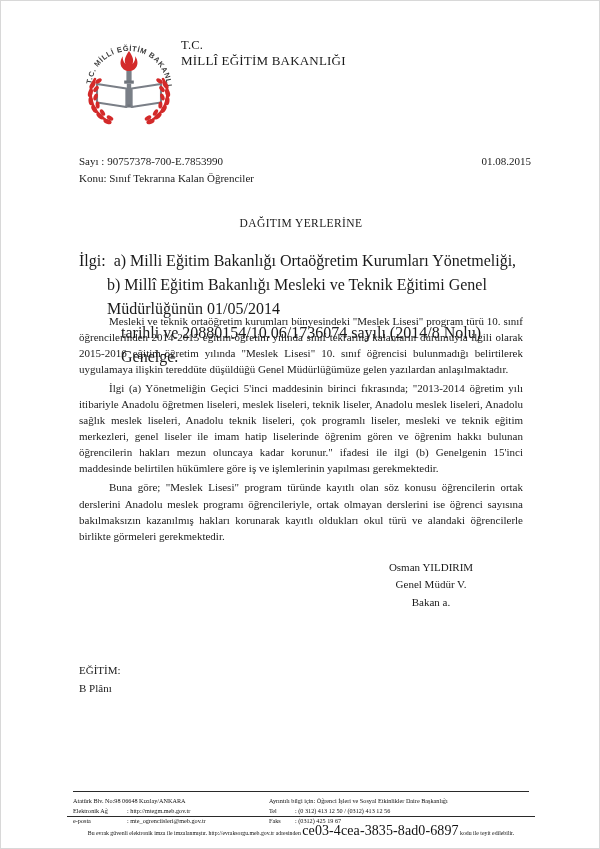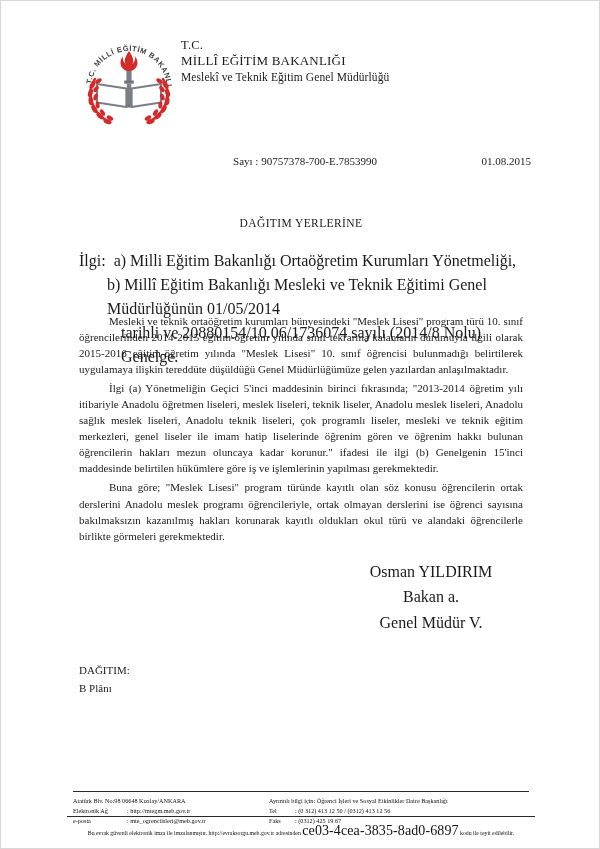--- a/index.html
+++ b/index.html
@@ -65,21 +65,20 @@
     position: absolute;
     left: 78px;
     top: 152px;
     width: 452px;
     font-size: 11px;
     line-height: 1.55;
   }
   .meta-row {
     position: relative;
     white-space: nowrap;
-    text-align: center;
   }
   .meta-label {
     display: inline-block;
   }
   .meta-date {
     position: absolute;
     right: 0;
     top: 0;
   }
 
@@ -136,21 +135,21 @@
     margin-top: 3px;
   }
 
   
   .signature {
     position: absolute;
     left: 330px;
     top: 558px;
     width: 200px;
     text-align: center;
-    font-size: 16px;
+    font-size: 11px;
     line-height: 1.58;
   }
 
   
   .distribution {
     position: absolute;
     left: 78px;
     top: 661px;
     font-size: 11px;
     line-height: 1.6;
@@ -293,55 +292,57 @@
           <ellipse cx="81.4" cy="72" rx="3.6" ry="2" transform="rotate(96 81.4 72)"></ellipse>
           <ellipse cx="76.5" cy="79.5" rx="3.6" ry="2" transform="rotate(124 76.5 79.5)"></ellipse>
           <ellipse cx="69" cy="85" rx="3.6" ry="2" transform="rotate(150 69 85)"></ellipse>
         </g>
       </svg>
     </div>
 
     <div class="header-text">
       <div class="l1">T.C.</div>
       <div class="l2">MİLLÎ EĞİTİM BAKANLIĞI</div>
-      <div class="l3">Meslekî ve Teknik Eğitim Genel Müdürlüğü</div>
     </div>
   </div>
 
   <div class="meta">
     <div class="meta-row">
       <span class="meta-label">Sayı</span><span>&nbsp;</span><span>:</span><span>&nbsp;</span><span>90757378-700-E.7853990</span>
       <span class="meta-date">01.08.2015</span>
     </div>
+    <div class="meta-row">
+      <span class="meta-label">Konu:</span><span>&nbsp;</span><span>Sınıf Tekrarına Kalan Öğrenciler</span>
+    </div>
   </div>
 
   <div class="addressee">DAĞITIM YERLERİNE</div>
 
   <div class="ilgi">
     <div class="ilgi-line ilgi-a">
       <span>İlgi:</span><span>&nbsp;&nbsp;</span><span>a) Milli Eğitim Bakanlığı Ortaöğretim Kurumları Yönetmeliği,</span>
     </div>
     <div class="ilgi-line ilgi-b">b) Millî Eğitim Bakanlığı Mesleki ve Teknik Eğitimi Genel Müdürlüğünün 01/05/2014</div>
     <div class="ilgi-line ilgi-b2">tarihli ve 20880154/10.06/1736074 sayılı (2014/8 Nolu) Genelge.</div>
   </div>
 
   <div class="body">
     <p>Mesleki ve teknik ortaöğretim kurumları bünyesindeki "Meslek Lisesi" program türü 10. sınıf öğrencilerinden 2014-2015 eğitim-öğretim yılında sınıf tekrarına kalanların durumuyla ilgili olarak 2015-2016 eğitim-öğretim yılında "Meslek Lisesi" 10. sınıf öğrencisi bulunmadığı belirtilerek uygulamaya ilişkin tereddüte düşüldüğü Genel Müdürlüğümüze gelen yazılardan anlaşılmaktadır.</p>
     <p>İlgi (a) Yönetmeliğin Geçici 5'inci maddesinin birinci fıkrasında; "2013-2014 öğretim yılı itibariyle Anadolu öğretmen liseleri, meslek liseleri, teknik liseler, Anadolu meslek liseleri, Anadolu sağlık meslek liseleri, Anadolu teknik liseleri, çok programlı liseler, mesleki ve teknik eğitim merkezleri, genel liseler ile imam hatip liselerinde öğrenim gören ve öğrenim hakkı bulunan öğrencilerin hakları mezun oluncaya kadar korunur." ifadesi ile ilgi (b) Genelgenin 15'inci maddesinde belirtilen hükümlere göre iş ve işlemlerinin yapılması gerekmektedir.</p>
     <p>Buna göre; "Meslek Lisesi" program türünde kayıtlı olan söz konusu öğrencilerin ortak derslerini Anadolu meslek programı öğrencileriyle, ortak olmayan derslerini ise öğrenci sayısına bakılmaksızın kazanılmış hakları korunarak kayıtlı oldukları okul türü ve alandaki öğrencilerle birlikte görmeleri gerekmektedir.</p>
   </div>
 
   <div class="signature">
     <div>Osman YILDIRIM</div>
+    <div>Genel Müdür V.</div>
     <div>Bakan a.</div>
-    <div>Genel Müdür V.</div>
   </div>
 
   <div class="distribution">
-    <div>DAĞITIM:</div>
+    <div>EĞİTİM:</div>
     <div>B Plânı</div>
   </div>
 
   <div class="footer-rule-top"></div>
 
   <div class="footer">
     <div class="footer-cols">
       <div class="footer-left">
         <div class="fplain">Atatürk Blv. No:98  06648 Kızılay/ANKARA</div>
         <div class="frow">

